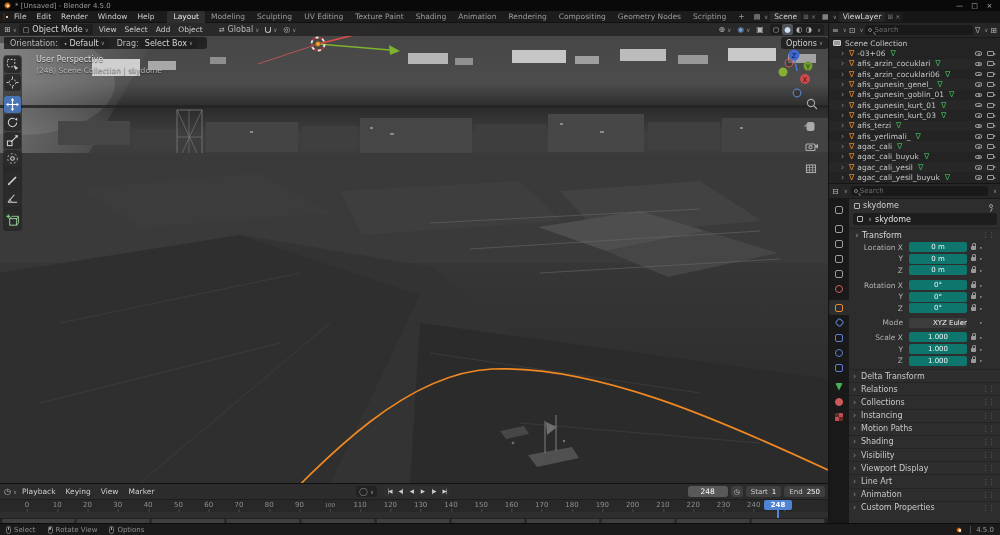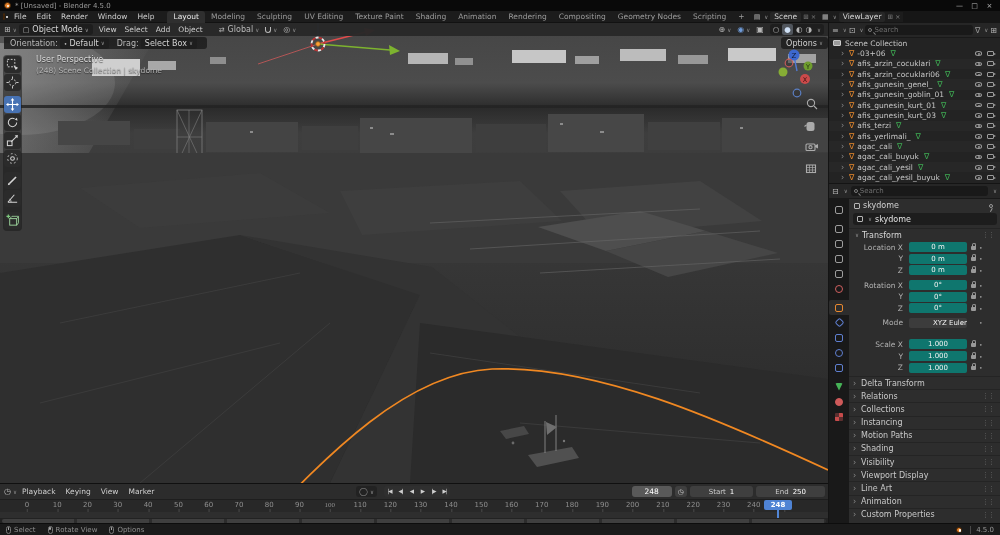--- a/index.html
+++ b/index.html
@@ -83,21 +83,21 @@
   #breadcrumb{height:13px;display:flex;align-items:center;padding:0 5px;gap:3px;color:#d0d0d0}
   .objicon{width:6px;height:6px;border:1px solid #b5b5b5;border-radius:1px;flex:none}
   .pin{width:4px;height:4px;border:1px solid #999;border-radius:50%;position:relative;margin-left:auto;margin-right:3px}
   .pin::after{content:'';position:absolute;top:3.5px;left:1px;width:1px;height:3.5px;background:#999;transform:rotate(30deg)}
   #name-field{margin:1px 4px 3px 4px;height:12px;background:#1d1d1d;border-radius:3px;display:flex;align-items:center;padding:0 4px;gap:3px;color:#e2e2e2}
   #transform-hdr{height:13px;display:flex;align-items:center;padding:0 4px;color:#d8d8d8;border-top:1px solid #242424}
   .grip{margin-left:auto;color:#6e6e6e;font-size:7px;letter-spacing:-1px;margin-right:3px}
   .trow{display:flex;align-items:center;height:10.6px;margin:1px 4px 1px 0}
   .trow:nth-child(4){margin-top:4px}
   .trow:nth-child(7){margin-top:4px;margin-bottom:4px}
-  .trow:nth-child(8){margin-top:11px}
+  .trow:nth-child(8){margin-top:4px}
   .tlabel{flex:0 0 60px;text-align:right;padding-right:6px;color:#b2b2b2;font-size:7.5px}
   .tfield{flex:0 0 58px;height:10px;background:#0f766e;border-radius:2px;display:flex;align-items:center;justify-content:center;color:#f2f2f2;font-size:7px;position:relative}
   .trow:nth-child(7) .tfield{background:#3c3c3c;justify-content:flex-end;padding-left:5px}
   .trow .fchev{display:none}
   .trow:nth-child(7) .fchev{display:block;position:absolute;right:3px;font-size:5px;color:#bbb}
   .lock{width:5px;height:4px;background:#9a9a9a;border-radius:1px;position:relative;margin-left:4px;margin-top:1px;flex:none}
   .lock::before{content:'';position:absolute;top:-3px;left:0.5px;width:2.6px;height:3px;border:1px solid #9a9a9a;border-bottom:none;border-radius:2px 2px 0 0}
   .trow:nth-child(7) .lock{visibility:hidden}
   .adot{color:#9a9a9a;font-size:6px;margin-left:3px}
   .section{height:13.2px;display:flex;align-items:center;padding:0 4px;border-top:1px solid #242424;color:#c9c9c9}
@@ -105,21 +105,21 @@
   
   #timeline{left:0;top:483px;width:828px;height:40px;background:#262626;border-top:1px solid #101010}
   #tl-header{height:16px;background:#2c2c2c;border-bottom:1px solid #1e1e1e;display:flex;align-items:center;padding:0 4px;position:relative}
   #tl-header .menu{line-height:16px;padding:0 5px}
   #tl-center{position:absolute;left:356px;display:flex;align-items:center;gap:2px}
   .rec-btn{background:#222;border-radius:3px;height:11px;display:flex;align-items:center;padding:0 3px;color:#8f8f8f}
   .pb-group{display:flex;background:#2f2f2f;border-radius:3px;height:11px;margin-left:5px}
   .pb-btn{width:11px;text-align:center;font-size:5.5px;line-height:11px;color:#cfcfcf;letter-spacing:-1px}
   #tl-right{position:absolute;right:3px;display:flex;align-items:center;gap:3px}
   .framefield{width:40px;height:11px;background:#595959;border-radius:3px;text-align:center;line-height:11px;color:#fff;font-size:7.5px}
-  .tl-pill{height:11px;background:#3f3f3f;border-radius:3px;display:flex;align-items:center;padding:0 19px;gap:4px;color:#cdcdcd;font-size:7px}
+  .tl-pill{height:11px;background:#3f3f3f;border-radius:3px;display:flex;align-items:center;padding:0 5px;gap:4px;color:#cdcdcd;font-size:7px}
   #ruler{position:relative;height:12px;background:#282828}
   .tick{position:absolute;top:1px;transform:translateX(-50%);color:#8f8f8f;font-size:7px}
   .tick::after{content:'';position:absolute;left:50%;bottom:-3px;width:1px;height:3px;background:#4a4a4a}
   #track{height:6px;background:#2e2e2e}
   #tl-scroll{height:6px;background:#222;padding:1px 2px}
   #tl-scrollbar{height:4px;border-radius:2px;background:repeating-linear-gradient(90deg,#3f3f3f 0 72px,#2c2c2c 72px 75px)}
   #playhead-line{position:absolute;left:777px;top:16px;width:2px;height:18px;background:#5286d6;z-index:3}
   #playhead-badge{position:absolute;left:764px;top:16px;width:28px;height:10px;background:#4f83d4;border-radius:2px;color:#fff;font-size:7px;font-weight:bold;text-align:center;line-height:10px;z-index:4}
   
   #statusbar{left:0;top:523px;width:1000px;height:12px;background:#1b1b1b;border-top:1px solid #0d0d0d;display:flex;align-items:center;padding:0 6px;gap:12px;color:#8f8f8f;font-size:7px}

